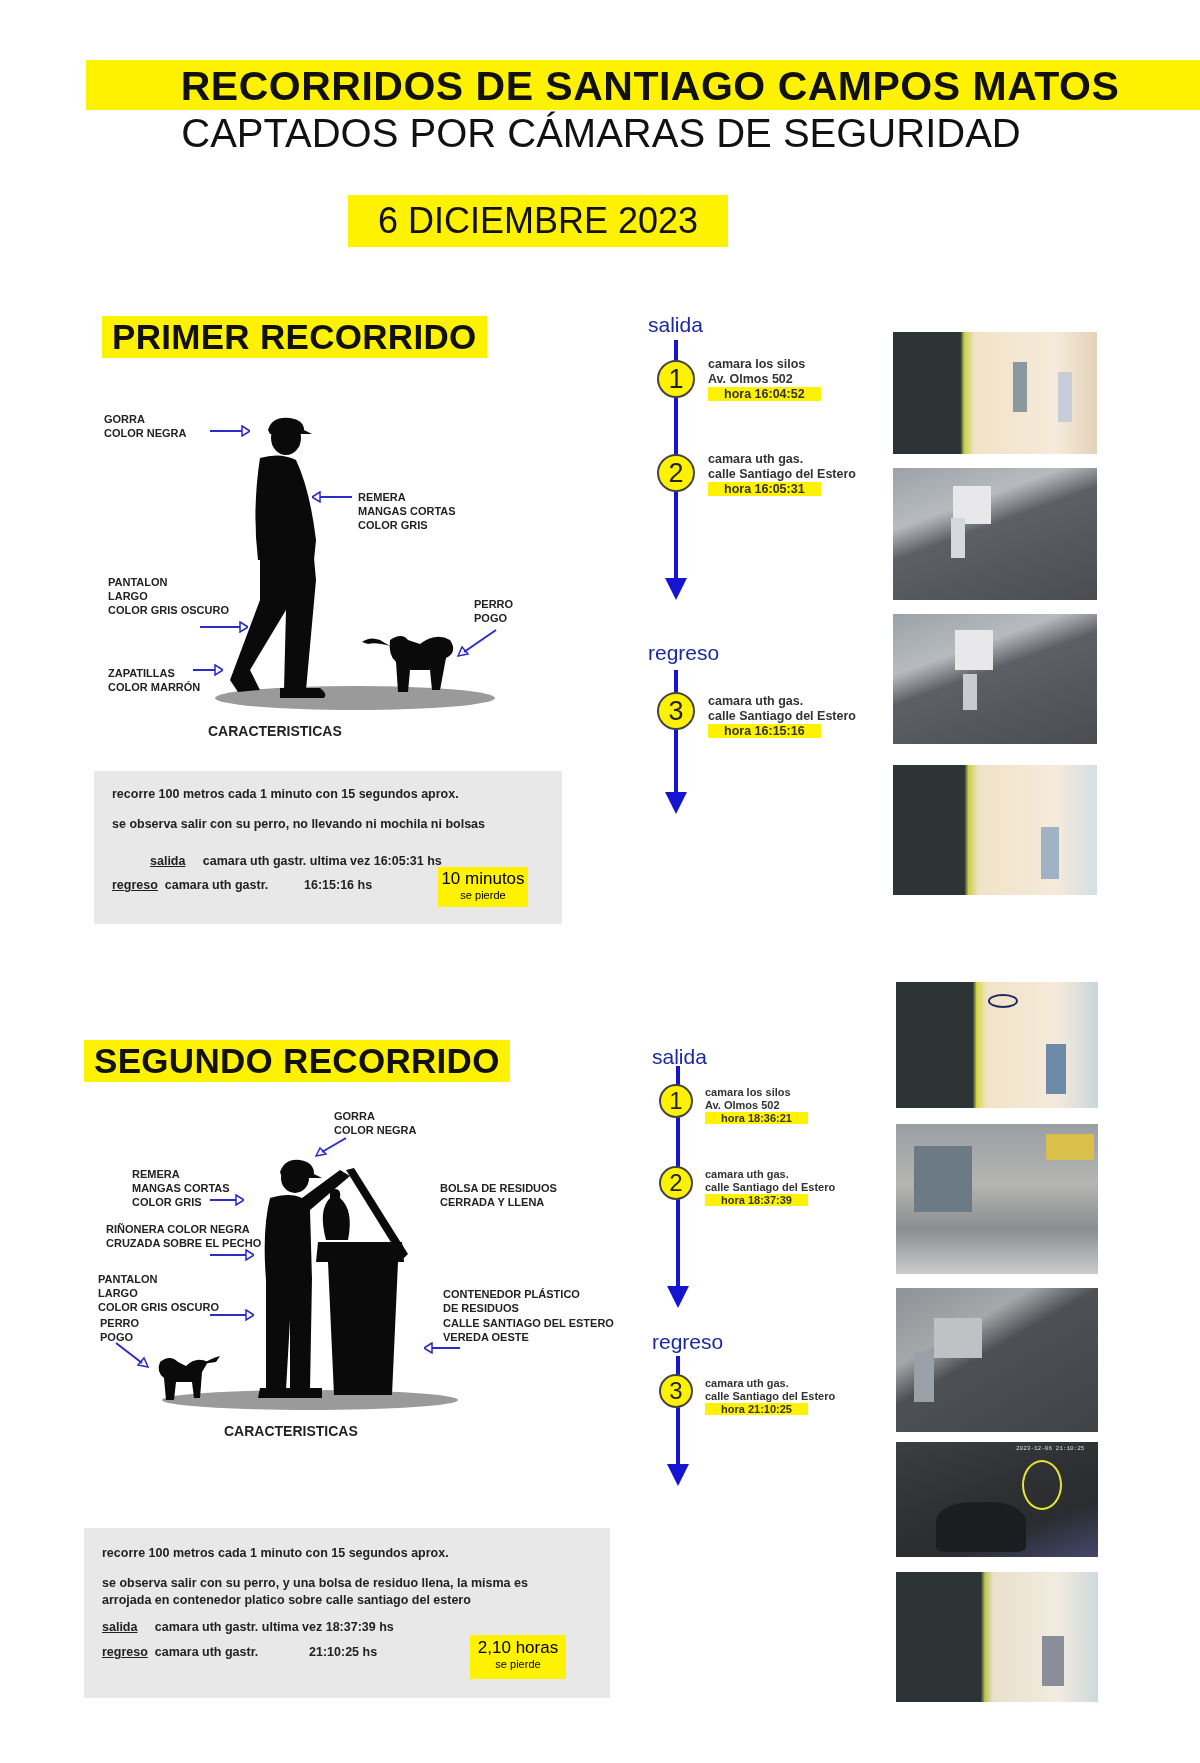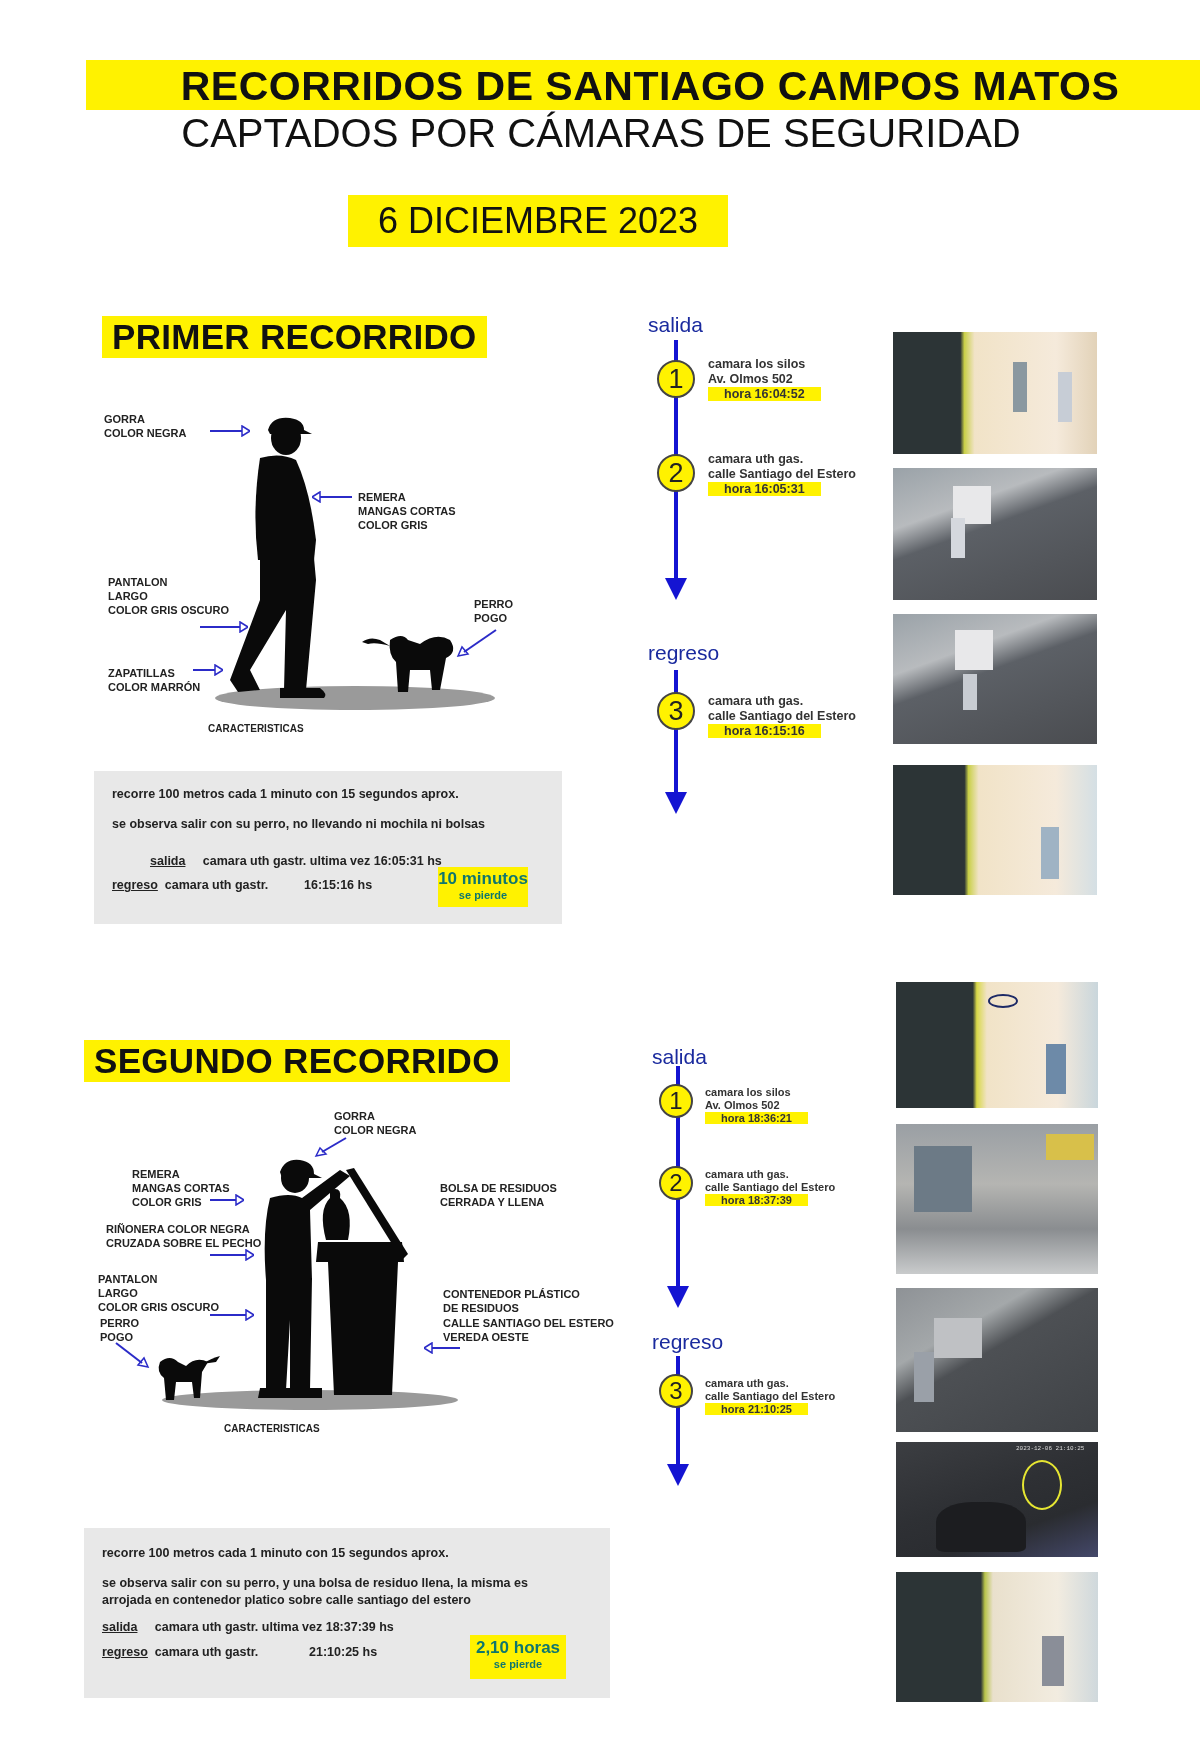--- a/index.html
+++ b/index.html
@@ -10,27 +10,27 @@
   
   .title-main { left: 86px; top: 60px; width: 1128px; height: 50px; background: #fff200;
     font-weight: 900; font-size: 41px; letter-spacing: 0.5px; text-align: center; line-height: 52px; font-family: "Liberation Sans", sans-serif; }
   .title-sub { left: 86px; top: 108px; width: 1030px; font-size: 40px; text-align: center; line-height: 50px; color: #111; }
   .title-date { left: 348px; top: 195px; width: 380px; height: 52px; background: #fff200;
     font-size: 36px; text-align: center; line-height: 52px; }
 
   .section-title { background: #fff200; font-weight: 900; font-size: 35px; line-height: 42px; padding: 0 10px; letter-spacing: 0.3px; }
 
   .lbl { font-weight: 700; font-size: 11px; line-height: 14px; color: #222; text-transform: uppercase; white-space: nowrap; }
-  .caption { font-weight: 700; font-size: 10px; color: #222; }
+  .caption { font-weight: 700; font-size: 14px; color: #222; }
 
   
   .info { background: #e8e8e8; }
   .info p { font-weight: 700; font-size: 12.5px; color: #222; white-space: nowrap; }
   .u { text-decoration: underline; }
-  .loss { background: #fff200; text-align: center; color: #0f766e; font-weight: bold; }
+  .loss { background: #fff200; text-align: center; color: #000000; }
   .loss .big { font-size: 17px; line-height: 20px; }
   .loss .small { font-size: 11px; line-height: 13px; }
 
   
   .tl-label { color: #1a2a9e; font-size: 21px; }
   .tl-line { background: #1414d2; width: 4px; }
   .tl-arrow { width: 0; height: 0; border-left: 11px solid transparent; border-right: 11px solid transparent; border-top: 22px solid #1414d2; }
   .tl-step { width: 38px; height: 38px; border-radius: 50%; background: #fff200; border: 2px solid #444; font-size: 27px; line-height: 34px; text-align: center; color: #222; }
   .tl-text { font-weight: 700; font-size: 12.5px; line-height: 15px; color: #333; white-space: nowrap; }
   .tl-text .time { background: #fff200; padding: 0 16px; }

